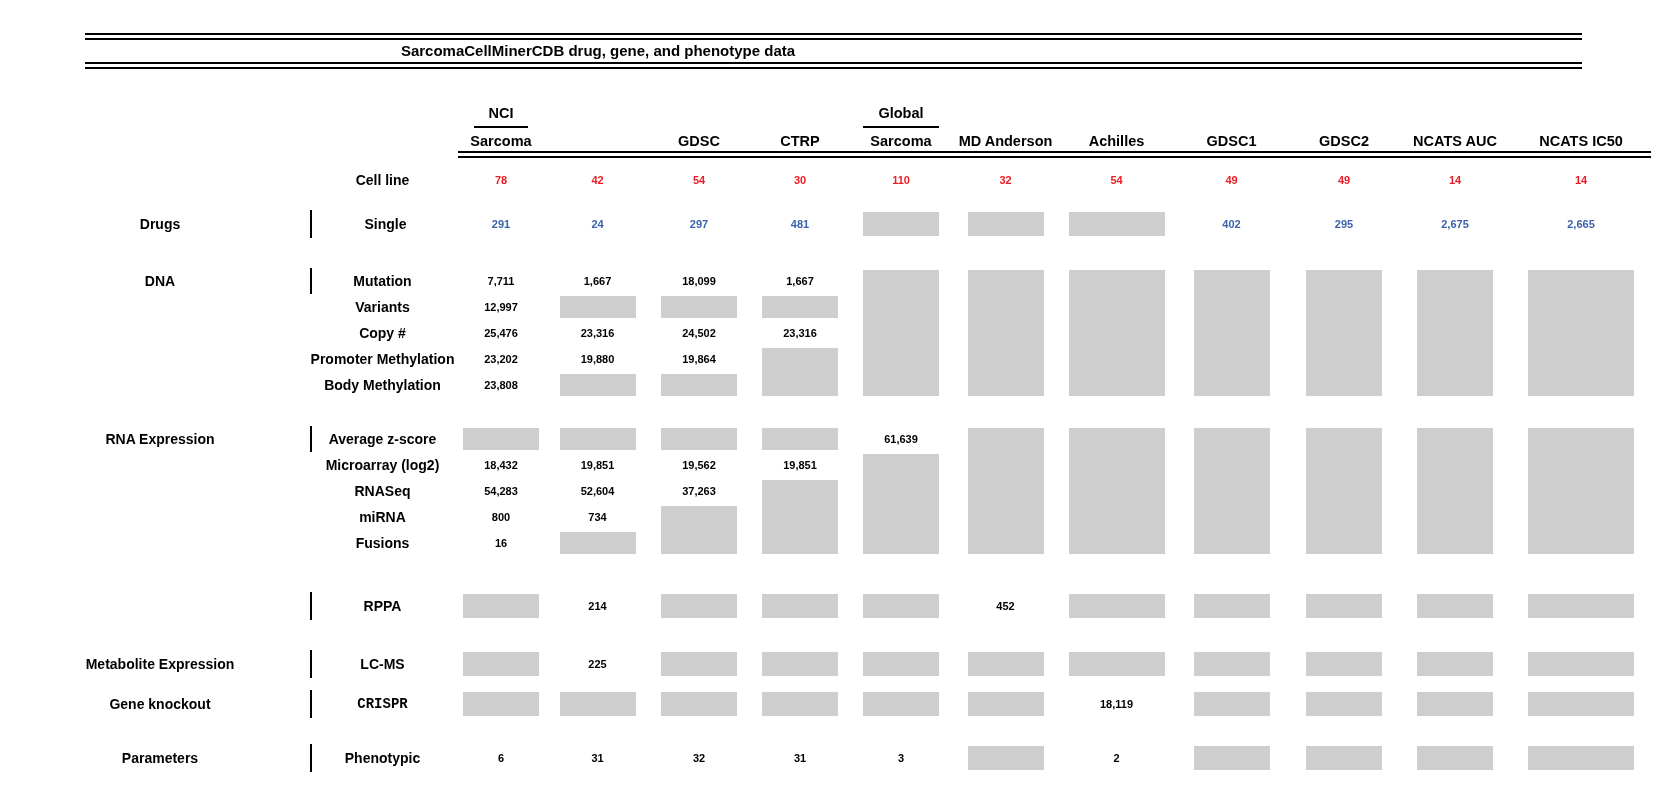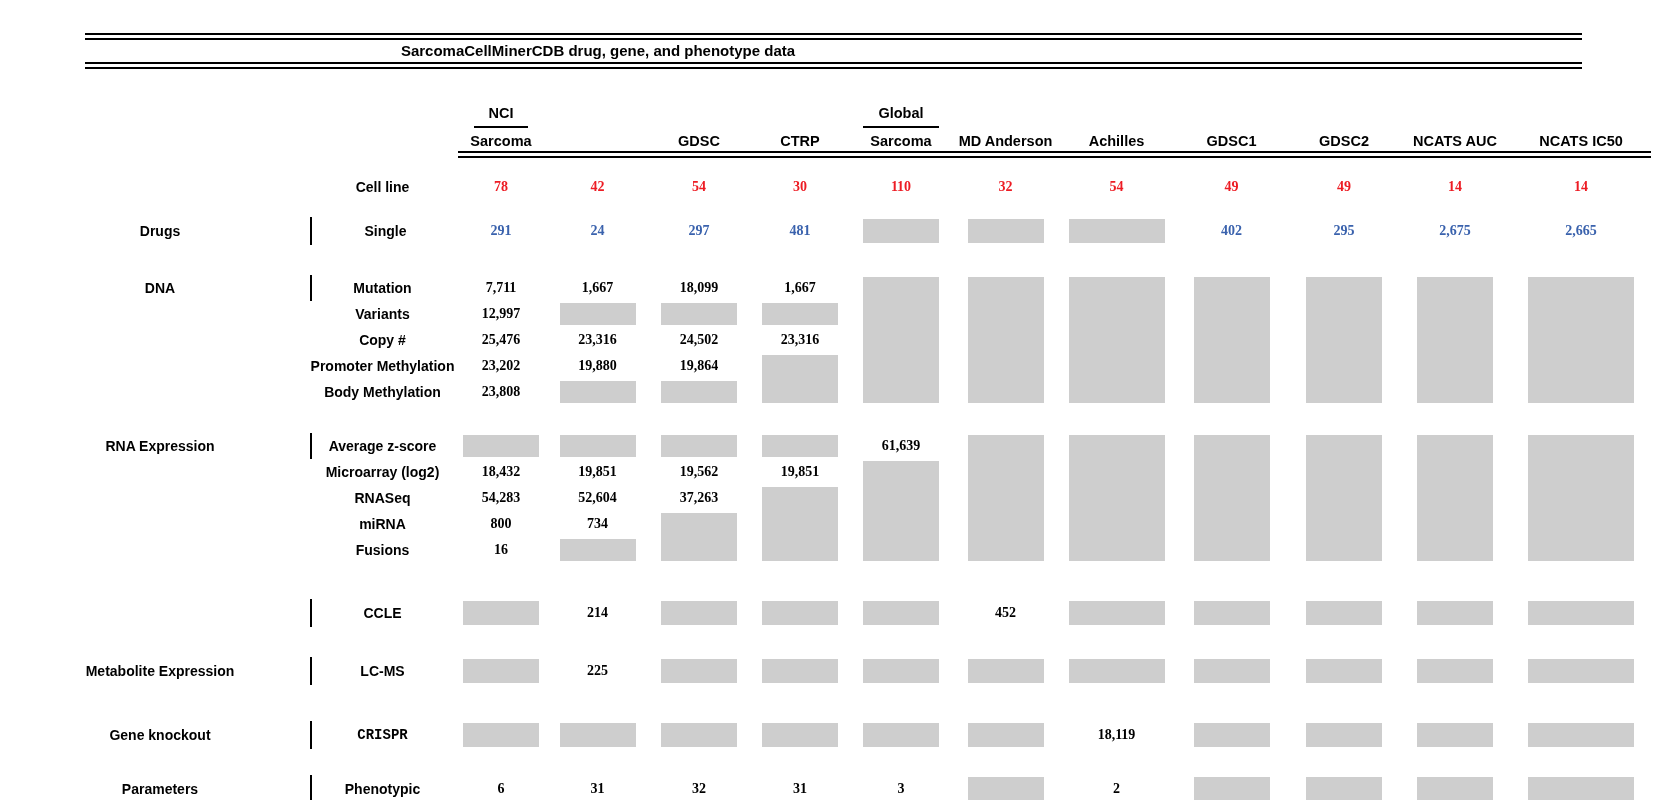--- a/index.html
+++ b/index.html
@@ -27,24 +27,24 @@
   }
 
   
   .hdr{margin-top:25px;grid-auto-rows:57px;}
   .hcell{display:flex;flex-direction:column;justify-content:flex-end;align-items:center;
          font-size:14.5px;line-height:19px;white-space:nowrap;}
   .hcell .u{border-bottom:2px solid #000;padding:0 15px 3px;margin-bottom:4px;}
   .hdr-rule{margin-left:458px;width:1193px;}
 
   
-  .cellline{grid-auto-rows:28px;margin-top:15px;}
+  .cellline{grid-auto-rows:28px;margin-top:8px;}
   .sublabel{grid-column:2;display:flex;align-items:center;justify-content:center;
             font-size:14px;white-space:nowrap;}
-  .val{display:flex;align-items:center;justify-content:center;font-size:14px;white-space:nowrap;font-family:Liberation Serif, serif;}
+  .val{display:flex;align-items:center;justify-content:center;font-size:11px;white-space:nowrap;}
   .val.red{color:var(--red);}
   .val.blue{color:var(--blue);}
 
   
   .section{grid-auto-rows:26px;}
   .section.single{grid-auto-rows:28px;}
   .cat{grid-column:1;grid-row:1 / -1;display:flex;align-items:center;justify-content:center;
        font-size:14px;white-space:nowrap;}
   .divider{grid-column:2;grid-row:1 / -1;justify-self:start;width:0;
            border-left:2px solid #000;height:100%;}
@@ -191,21 +191,21 @@
         <div class="sublabel" style="grid-row: 4;">miRNA</div>
         <div class="val" style="grid-area: 4 / 3;">800</div>
         <div class="val" style="grid-area: 4 / 4;">734</div>
         <div class="gbox" style="grid-area: 4 / 5 / span 2;"></div>
         <div class="sublabel" style="grid-row: 5;">Fusions</div>
         <div class="val" style="grid-area: 5 / 3;">16</div>
         <div class="gbox" style="grid-area: 5 / 4 / span 1;"></div>
       </div>
       <div class="grid section single" style="margin-top: 36px;">
         <div class="divider"></div>
-        <div class="sublabel" style="grid-row: 1;">CCLE</div>
+        <div class="sublabel" style="grid-row: 1;">RPPA</div>
         <div class="gbox" style="grid-area: 1 / 3 / span 1; height: 24px;"></div>
         <div class="val" style="grid-area: 1 / 4;">214</div>
         <div class="gbox" style="grid-area: 1 / 5 / span 1; height: 24px;"></div>
         <div class="gbox" style="grid-area: 1 / 6 / span 1; height: 24px;"></div>
         <div class="gbox" style="grid-area: 1 / 7 / span 1; height: 24px;"></div>
         <div class="val" style="grid-area: 1 / 8;">452</div>
         <div class="gbox c7" style="grid-area: 1 / 9 / span 1; height: 24px;"></div>
         <div class="gbox" style="grid-area: 1 / 10 / span 1; height: 24px;"></div>
         <div class="gbox" style="grid-area: 1 / 11 / span 1; height: 24px;"></div>
         <div class="gbox" style="grid-area: 1 / 12 / span 1; height: 24px;"></div>
@@ -220,21 +220,21 @@
         <div class="gbox" style="grid-area: 1 / 5 / span 1; height: 24px;"></div>
         <div class="gbox" style="grid-area: 1 / 6 / span 1; height: 24px;"></div>
         <div class="gbox" style="grid-area: 1 / 7 / span 1; height: 24px;"></div>
         <div class="gbox" style="grid-area: 1 / 8 / span 1; height: 24px;"></div>
         <div class="gbox c7" style="grid-area: 1 / 9 / span 1; height: 24px;"></div>
         <div class="gbox" style="grid-area: 1 / 10 / span 1; height: 24px;"></div>
         <div class="gbox" style="grid-area: 1 / 11 / span 1; height: 24px;"></div>
         <div class="gbox" style="grid-area: 1 / 12 / span 1; height: 24px;"></div>
         <div class="gbox c11" style="grid-area: 1 / 13 / span 1; height: 24px;"></div>
       </div>
-      <div class="grid section single" style="margin-top: 36px; text-align: center;">
+      <div class="grid section single" style="margin-top: 12px; text-align: center;">
         <div class="cat">Gene knockout</div>
         <div class="divider"></div>
         <div class="sublabel" style="grid-row: 1; font-family: Liberation Mono, monospace;">CRISPR</div>
         <div class="gbox" style="grid-area: 1 / 3 / span 1; height: 24px;"></div>
         <div class="gbox" style="grid-area: 1 / 4 / span 1; height: 24px;"></div>
         <div class="gbox" style="grid-area: 1 / 5 / span 1; height: 24px;"></div>
         <div class="gbox" style="grid-area: 1 / 6 / span 1; height: 24px;"></div>
         <div class="gbox" style="grid-area: 1 / 7 / span 1; height: 24px;"></div>
         <div class="gbox" style="grid-area: 1 / 8 / span 1; height: 24px;"></div>
         <div class="val" style="grid-area: 1 / 9;">18,119</div>

